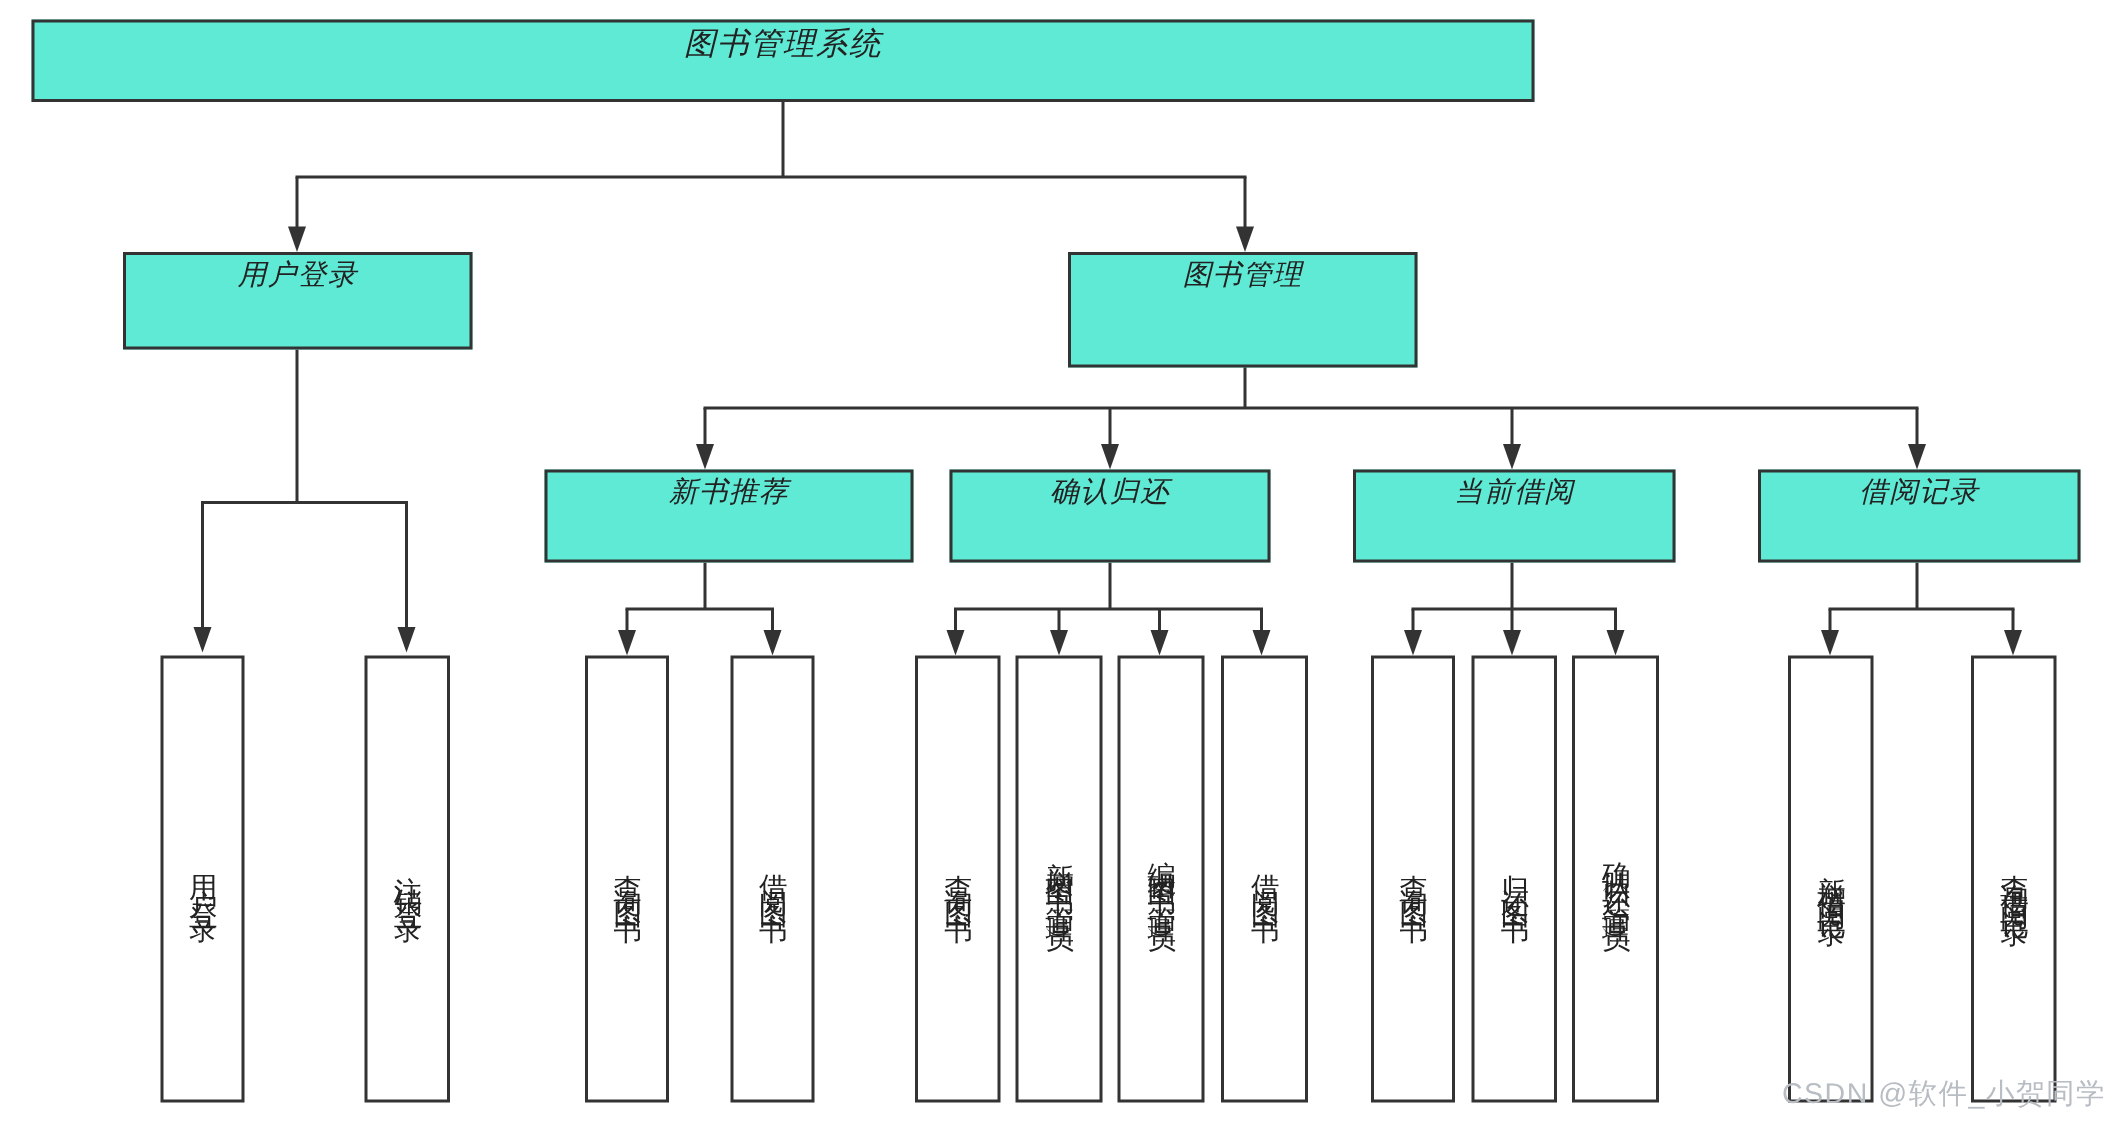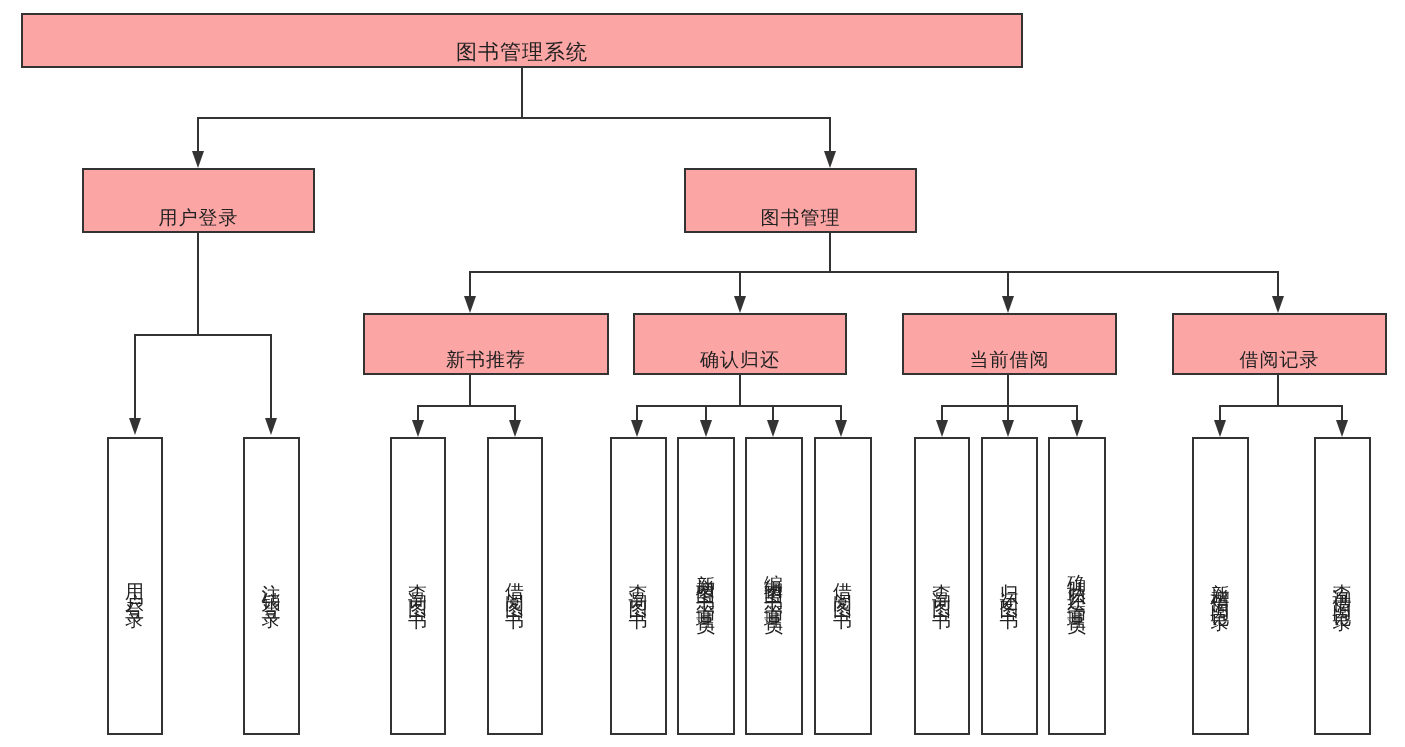--- a/index.html
+++ b/index.html
@@ -6,29 +6,30 @@
   .stage{
     position:relative;
     width:1405px;height:747px;
     background:#ffffff;
     font-family:"Liberation Sans","DejaVu Sans",sans-serif;
     overflow:hidden;
   }
   .box{
     position:absolute;
     box-sizing:border-box;
-    background:#fca5a5;
+    background:#5eead4;
     border:2px solid #333333;
     display:flex;
-    align-items:flex-end;
+    align-items:flex-start;
     justify-content:center;
     color:#222222;
     font-size:19px;
     letter-spacing:1px;
     z-index:2;
+    font-style:italic;
   }
   .box.top-node{font-size:21px;}
   .vbox{
     position:absolute;
     box-sizing:border-box;
     background:#ffffff;
     border:2px solid #333333;
     display:flex;
     align-items:center;
     justify-content:center;
@@ -67,21 +68,21 @@
 
 <div class="stage">
 
   <div class="box top-node" style="left:21px;top:13px;width:1002px;height:55px">
     <span>图书管理系统</span>
   </div>
 
   <div class="box" style="left:82px;top:168px;width:233px;height:65px">
     <span>用户登录</span>
   </div>
-  <div class="box" style="left:684px;top:168px;width:233px;height:65px">
+  <div class="box" style="left:712px;top:168px;width:233px;height:77px">
     <span>图书管理</span>
   </div>
 
   <div class="box" style="left:363px;top:313px;width:246px;height:62px">
     <span>新书推荐</span>
   </div>
   <div class="box" style="left:633px;top:313px;width:214px;height:62px">
     <span>确认归还</span>
   </div>
   <div class="box" style="left:902px;top:313px;width:215px;height:62px">
@@ -183,13 +184,14 @@
       <div class="vline" style="left: 1007px; top: 406px; width: 2px; height: 16px;"></div>
       <div class="tri" style="left: 1002px; top: 420px;"></div>
       <div class="vline" style="left: 1076px; top: 406px; width: 2px; height: 16px;"></div>
       <div class="tri" style="left: 1071px; top: 420px;"></div>
       <div class="vline" style="left: 1219px; top: 406px; width: 2px; height: 16px;"></div>
       <div class="tri" style="left: 1214px; top: 420px;"></div>
       <div class="vline" style="left: 1341px; top: 406px; width: 2px; height: 16px;"></div>
       <div class="tri" style="left: 1336px; top: 420px;"></div>
     </div>
 
+  <div class="watermark">CSDN @软件_小贺同学</div>
 </div>
 
 </body></html>

